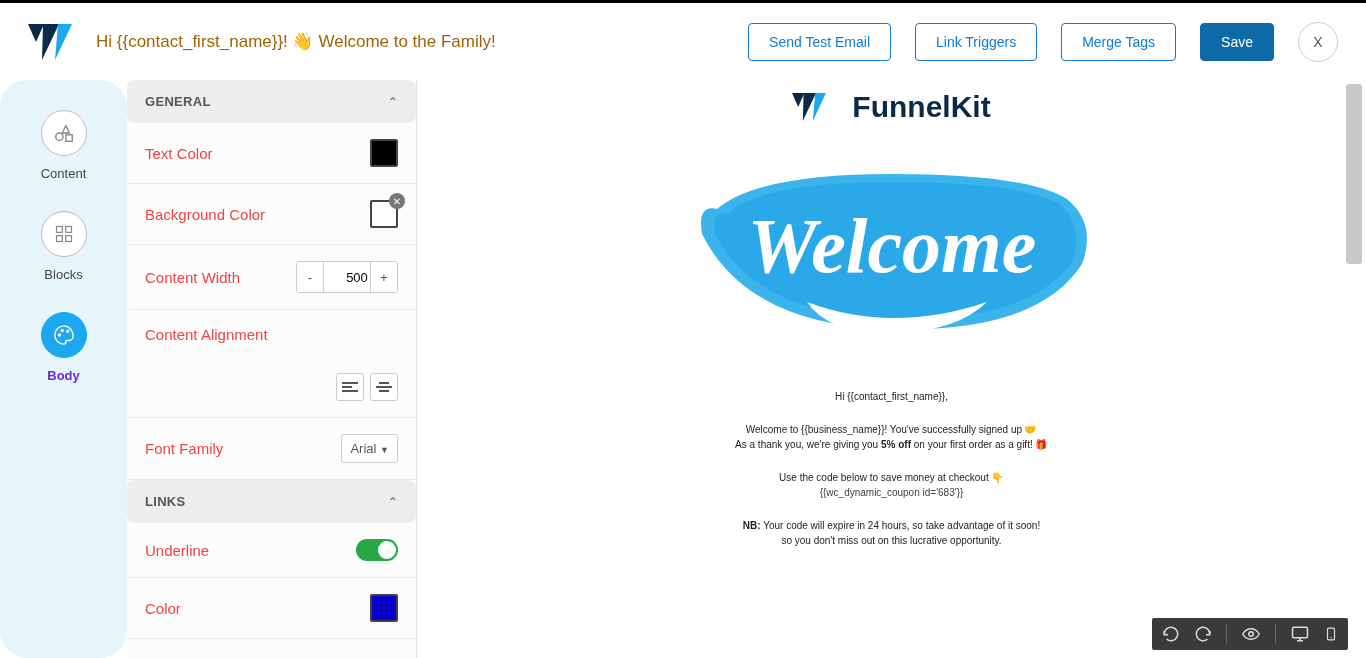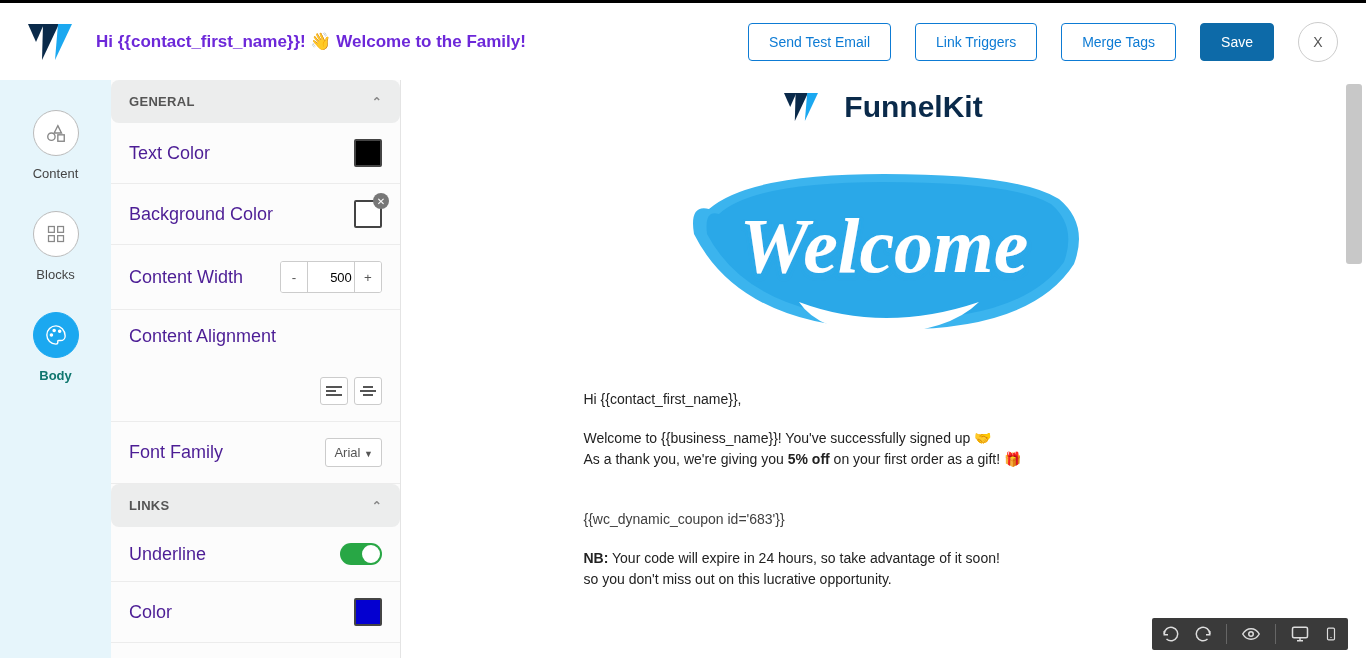--- a/index.html
+++ b/index.html
@@ -1,39 +1,39 @@
 <!DOCTYPE html>
 <html><head>
 <meta charset="utf-8">
 <style>
 * { box-sizing: border-box; margin: 0; padding: 0; }
 body { font-family: -apple-system, BlinkMacSystemFont, "Segoe UI", Arial, sans-serif; background: #fff; overflow: hidden; }
 
 .topbar { height: 80px; border-top: 3px solid #000; display: flex; align-items: center; padding: 0 28px; gap: 24px; }
 .logo { width: 44px; height: 36px; }
-.subject { flex: 1; font-size: 17px; color: #6d28d9; font-weight: 700; }
+.subject { flex: 1; font-size: 17px; color: #a16207; font-weight: 400; }
 .btn { padding: 10px 20px; border-radius: 4px; font-size: 14px; cursor: pointer; border: 1px solid; background: #fff; font-family: inherit; }
 .btn-outline { border-color: #0d7bd4; color: #0d7bd4; background: #fff; }
 .btn-primary { background: #0d6aa8; border-color: #0d6aa8; color: #fff; font-weight: 400; }
 .btn-close { width: 40px; height: 40px; border-radius: 50%; border: 1px solid #ccc; background: #fff; color: #555; font-size: 14px; cursor: pointer; }
 
 .main { display: flex; height: calc(100vh - 80px); position: relative; }
-.rail { width: 111px; background: #e6f5fb; display: flex; flex-direction: column; align-items: center; padding-top: 30px; gap: 30px; }
+.rail { width: 127px; background: #e6f5fb; display: flex; flex-direction: column; align-items: center; padding-top: 30px; gap: 30px; border-radius: 27px; }
 .rail-item { display: flex; flex-direction: column; align-items: center; gap: 10px; cursor: pointer; }
 .rail-icon { width: 46px; height: 46px; border-radius: 50%; display: flex; align-items: center; justify-content: center; border: 1px solid #bbb; background: #fff; }
 .rail-item.active .rail-icon { background: #1ba8f0; border-color: #1ba8f0; }
 .rail-label { font-size: 13px; color: #444; }
-.rail-item.active .rail-label { color: #0f766e; font-weight: 600; }
+.rail-item.active .rail-label { color: #6d28d9; font-weight: 600; }
 
 .panel { width: 290px; background: #fcfcfc; border-right: 1px solid #e4e4e4; overflow-y: auto; position: relative; }
 .collapse-tab { position: absolute; right: -22px; top: 340px; width: 22px; height: 70px; background: #9a9a9a; border-radius: 0 6px 6px 0; display: flex; align-items: center; justify-content: center; color: #fff; cursor: pointer; }
 .section-head { background: #eceded; padding: 14px 18px; font-size: 13px; font-weight: 700; color: #555; letter-spacing: 0.3px; display: flex; justify-content: space-between; align-items: center; border-radius: 8px; }
 .chev { color: #888; font-size: 12px; }
 .row { padding: 16px 18px; border-bottom: 1px solid #ececec; display: flex; align-items: center; justify-content: space-between; gap: 10px; }
-.row-label { font-size: 18px; color: #4c1d95; font-weight: 500; }
+.row-label { font-size: 15px; color: #ef4444; font-weight: 500; }
 .swatch { width: 28px; height: 28px; border: 2px solid #444; border-radius: 2px; cursor: pointer; }
 .swatch.black { background: #000; }
 .swatch.white { background: #fff; position: relative; }
 .swatch.white .clear { position: absolute; top: -9px; right: -9px; width: 16px; height: 16px; border-radius: 50%; background: #777; color: #fff; font-size: 10px; display: flex; align-items: center; justify-content: center; }
 .swatch.blue { background: #0400d0; }
 .stepper { display: flex; border: 1px solid #ccc; border-radius: 3px; overflow: hidden; }
 .step-btn { width: 26px; height: 30px; background: #fff; border: none; cursor: pointer; color: #555; font-family: inherit; }
 .step-val { width: 48px; height: 30px; border: none; border-left: 1px solid #ccc; border-right: 1px solid #ccc; text-align: center; font-size: 13px; font-family: inherit; padding-left: 20px; }
 .align-group { display: flex; gap: 6px; }
 .align-btn { width: 28px; height: 28px; border: 1px solid #ccc; border-radius: 3px; background: #fff; cursor: pointer; display: flex; flex-direction: column; justify-content: center; align-items: center; gap: 2px; padding: 5px; }
@@ -47,21 +47,21 @@
 .toggle { width: 42px; height: 22px; background: #28a745; border-radius: 11px; position: relative; cursor: pointer; }
 .toggle .knob { position: absolute; right: 2px; top: 2px; width: 18px; height: 18px; background: #fff; border-radius: 50%; }
 
 .canvas { flex: 1; background: #fff; overflow: auto; position: relative; padding: 10px 30px 30px; }
 .canvas-scroll { position: absolute; right: 4px; top: 4px; bottom: 4px; width: 16px; }
 .canvas-scroll .thumb { width: 100%; height: 180px; background: #c8c8c8; border-radius: 3px; }
 .email { max-width: 600px; margin: 0 auto; text-align: left; }
 .brand { display: flex; align-items: center; justify-content: center; gap: 26px; margin-bottom: 30px; }
 .brand-name { font-size: 30px; font-weight: 800; color: #0a2a4a; }
 .welcome-svg { display: block; margin: 0 auto 40px; }
-.etext { font-size: 14px; color: #222; margin-bottom: 18px; line-height: 1.5; }
+.etext { font-size: 10px; color: #222; margin-bottom: 18px; line-height: 1.5; text-align: center; }
 .bold { font-weight: 700; }
 .coupon { color: #404040; }
 .gift { color: #b33a1a; }
 
 .toolbar { position: absolute; right: 18px; bottom: 8px; background: #3a3a3a; display: flex; align-items: center; padding: 6px 10px; gap: 14px; border-radius: 2px; }
 .toolbar .sep { width: 1px; height: 20px; background: #666; }
 .tool-icon { color: #ddd; cursor: pointer; display: flex; }
 
 svg { display: block; }
 </style>
@@ -215,21 +215,21 @@
         <text x="205" y="118" text-anchor="middle" font-family="cursive" font-size="78" font-weight="bold" fill="#fff" filter="url(#sh)" style="font-style:italic;">Welcome</text>
         <path d="M120 148 Q205 180 300 148 Q270 178 200 180 Q140 178 120 148 Z" fill="#fff"></path>
       </svg>
 
       <p class="etext">Hi {{contact_first_name}},</p>
       <p class="etext">
         <span>Welcome to {{business_name}}! You've successfully signed up 🤝</span><br>
         <span>As a thank you, we're giving you </span><span class="bold">5% off</span><span> on your first order as a gift! </span><span class="gift">🎁</span>
       </p>
       <p class="etext">
-        <br>
+        <span>Use the code below to save money at checkout 👇</span><br>
         <span class="coupon">{{wc_dynamic_coupon id='683'}}</span>
       </p>
       <p class="etext">
         <span class="bold">NB:</span><span> Your code will expire in 24 hours, so take advantage of it soon!</span><br>
         <span>so you don't miss out on this lucrative opportunity.</span>
       </p>
     </div>
 
     <div class="toolbar">
       <div class="tool-icon">

